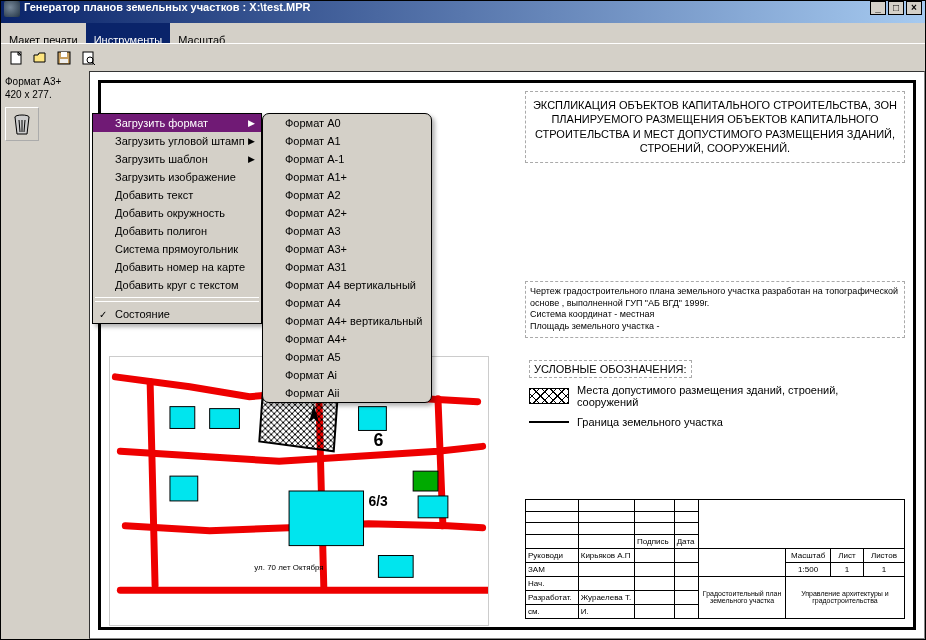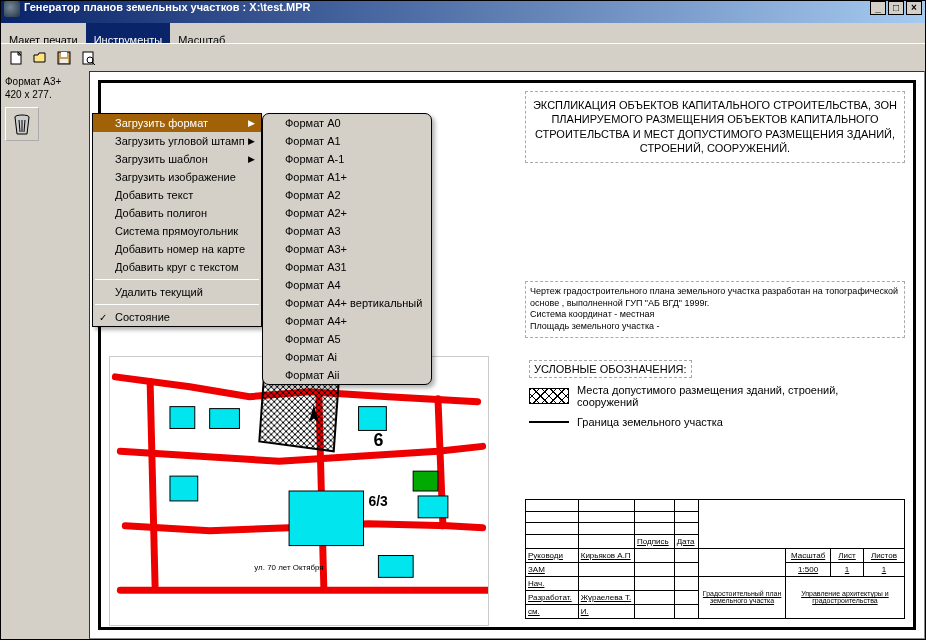--- a/index.html
+++ b/index.html
@@ -36,28 +36,28 @@
   
   .legend-block { position: absolute; right: 0; top: 265px; width: 380px; padding: 4px; font-size: 11px; }
   .legend-title { border: 1px dashed #aaa; padding: 2px 4px; margin-bottom: 6px; display: inline-block; }
   .legend-row { display: flex; align-items: center; gap: 8px; margin-bottom: 6px; }
   .legend-swatch { width: 40px; height: 16px; flex-shrink: 0; }
   .hatch-swatch { background: #fff; border: 1px solid #000; background-image: repeating-linear-gradient(45deg, #000 0 1px, transparent 1px 6px), repeating-linear-gradient(-45deg, #000 0 1px, transparent 1px 6px); }
   .line-swatch { height: 2px; background: #000; margin-top: 7px; }
   
   .stamp-block { position: absolute; right: 0; bottom: 0; width: 380px; height: 120px; font-size: 8px; }
   .stamp-block table { border-collapse: collapse; width: 100%; height: 100%; }
-  .stamp-block td { border: 1px solid #000; padding: 1px 2px; vertical-align: middle; text-decoration: underline; }
+  .stamp-block td { border: 1px solid #000; padding: 1px 2px; vertical-align: middle; }
   
   .map-area { position: absolute; left: 0; top: 265px; width: 380px; height: 270px; border: 1px solid #ccc; }
   
   
   .dropdown { position: absolute; background: #d4d0c8; border: 1px solid #000; box-shadow: 3px 3px 4px rgba(0,0,0,.3); z-index: 100; }
   .dropdown-item { padding: 3px 20px 3px 22px; white-space: nowrap; font-size: 11px; cursor: pointer; position: relative; display: flex; align-items: center; }
-  .dropdown-item.highlight { background: #a16207; color: #fff; }
+  .dropdown-item.highlight { background: #701a75; color: #fff; }
   .dropdown-item .arrow { position: absolute; right: 6px; font-size: 9px; }
   .dropdown-item .check { position: absolute; left: 6px; font-size: 10px; }
   .dropdown-sep { height: 1px; background: #888; margin: 3px 2px; border-bottom: 1px solid #fff; }
   
   .menu1 { left: 91px; top: 42px; width: 170px; }
   .menu2 { left: 261px; top: 42px; width: 170px; border-radius: 7px; }
   
   
   .map-svg { width: 100%; height: 100%; }
 </style>
@@ -288,35 +288,35 @@
         <span>Загрузить шаблон</span>
           <span class="arrow">▶</span>
       </div>
       <div class="dropdown-item">
           <span>Загрузить изображение</span>
         </div>
       <div class="dropdown-item">
           <span>Добавить текст</span>
         </div>
       <div class="dropdown-item">
+          <span>Добавить окружность</span>
+        </div>
+      <div class="dropdown-item">
           <span>Добавить полигон</span>
         </div>
       <div class="dropdown-item">
           <span>Система прямоугольник</span>
         </div>
       <div class="dropdown-item">
           <span>Добавить номер на карте</span>
         </div>
       <div class="dropdown-item">
           <span>Добавить круг с текстом</span>
         </div>
       <div class="dropdown-sep"></div>
-      <div class="dropdown-item">
-          <span>Удалить текущий</span>
-        </div>
       <div class="dropdown-sep"></div>
       <div class="dropdown-item">
         <span class="check">✓</span>
           <span>Состояние</span>
       </div>
     </div>
 
     <div class="dropdown menu2">
       <div class="dropdown-item">
           <span>Формат А0</span>
@@ -339,20 +339,23 @@
       <div class="dropdown-item">
           <span>Формат А3</span>
         </div>
       <div class="dropdown-item">
           <span>Формат А3+</span>
         </div>
       <div class="dropdown-item">
           <span>Формат А31</span>
         </div>
       <div class="dropdown-item">
+          <span>Формат А4 вертикальный</span>
+        </div>
+      <div class="dropdown-item">
           <span>Формат А4</span>
         </div>
       <div class="dropdown-item">
           <span>Формат А4+ вертикальный</span>
         </div>
       <div class="dropdown-item">
           <span>Формат А4+</span>
         </div>
       <div class="dropdown-item">
           <span>Формат А5</span>

